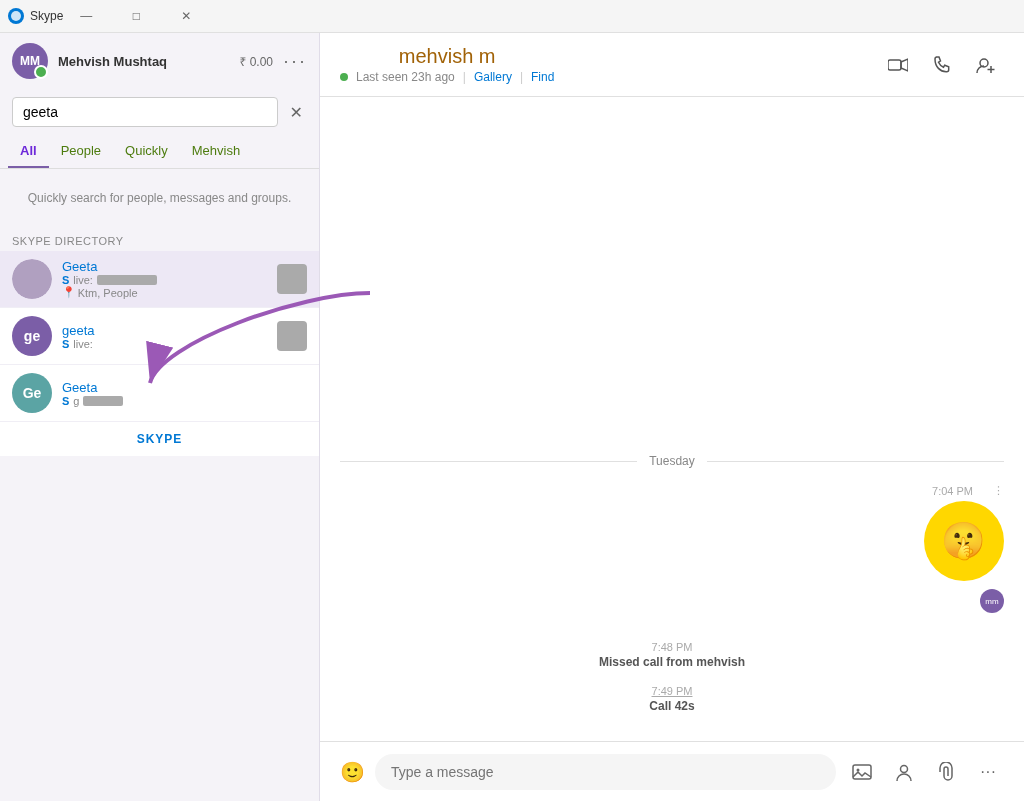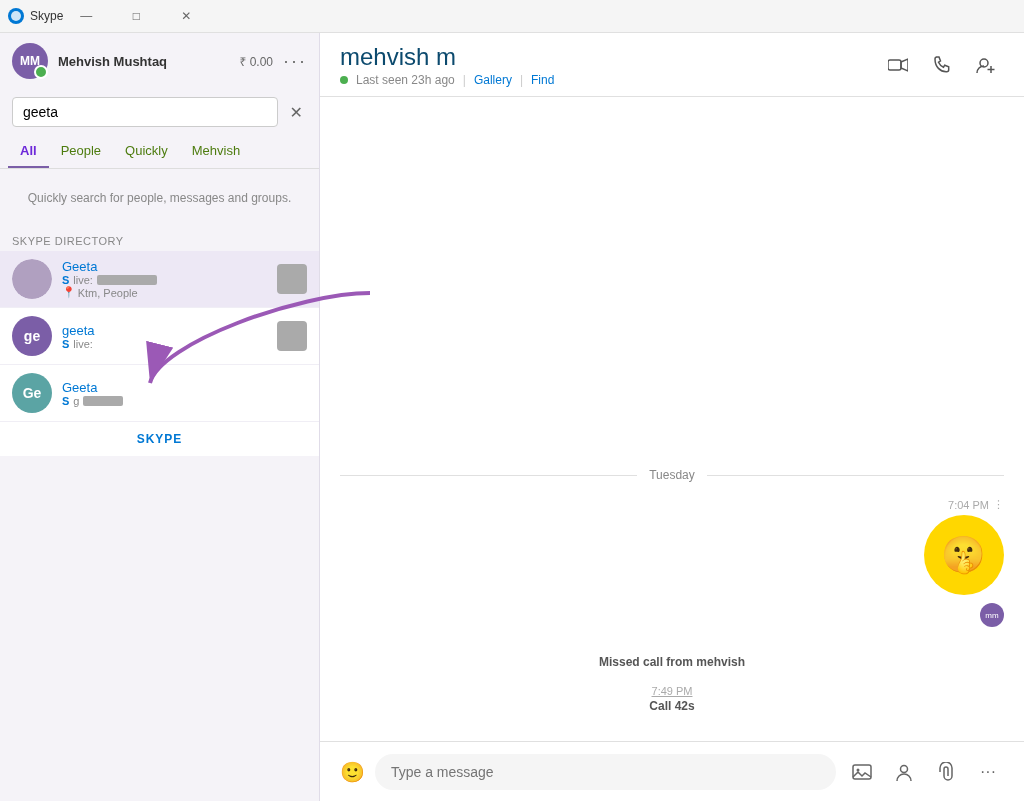--- a/index.html
+++ b/index.html
@@ -180,21 +180,21 @@
     
     .chat-header {
       height: 64px;
       border-bottom: 1px solid #e0e0e0;
       display: flex;
       align-items: center;
       padding: 0 20px;
       justify-content: space-between;
     }
     .chat-title-section {}
-    .chat-name { font-size: 24px; font-weight: 300; color: #0c4a6e; }
+    .chat-name { font-size: 20px; font-weight: 300; color: #a16207; text-align: center; }
     .chat-meta { font-size: 12px; color: #888; display: flex; align-items: center; gap: 8px; margin-top: 2px; }
     .online-dot { width: 8px; height: 8px; background: #4CAF50; border-radius: 50%; display: inline-block; }
     .chat-meta-link { color: #0078d4; cursor: pointer; }
     .chat-meta-sep { color: #ccc; }
     .chat-actions { display: flex; gap: 8px; }
     .chat-action-btn {
       width: 36px; height: 36px;
       border-radius: 50%;
       border: none;
       background: none;
@@ -216,21 +216,21 @@
     .day-divider {
       display: flex;
       align-items: center;
       gap: 12px;
       margin: 16px 0;
     }
     .day-line { flex: 1; height: 1px; background: #e0e0e0; }
     .day-label { font-size: 12px; color: #888; }
 
     .msg-group { margin-bottom: 16px; }
-    .msg-time { font-size: 11px; color: #aaa; text-align: right; margin-bottom: 4px; display: flex; align-items: center; justify-content: flex-end; gap: 4px; }
+    .msg-time { font-size: 11px; color: #aaa; text-align: right; margin-bottom: 4px; display: flex; align-items: center; justify-content: flex-end; gap: 20px; }
     .msg-more { color: #aaa; cursor: pointer; }
 
     .msg-bubble-right {
       display: flex;
       justify-content: flex-end;
       margin-bottom: 4px;
     }
     .emoji-msg {
       width: 80px; height: 80px;
       background: #FFD700;
@@ -457,20 +457,21 @@
         </div>
         <div class="msg-bubble-right">
           <div style="display:flex; flex-direction:column; align-items:flex-end; gap:4px;">
             <div class="emoji-msg">🤫</div>
             <div class="msg-avatar-small">mm</div>
           </div>
         </div>
       </div>
 
       <div class="system-msg">
+        <div style="font-size:11px; color:#aaa; margin-bottom:2px;">7:48 PM</div>
         <strong>Missed call from mehvish</strong>
       </div>
 
       <div class="system-msg">
         <div style="font-size:11px; color:#aaa; margin-bottom:2px;text-decoration:underline;">7:49 PM</div>
         <strong>Call 42s</strong>
       </div>
 
     </div>
 

